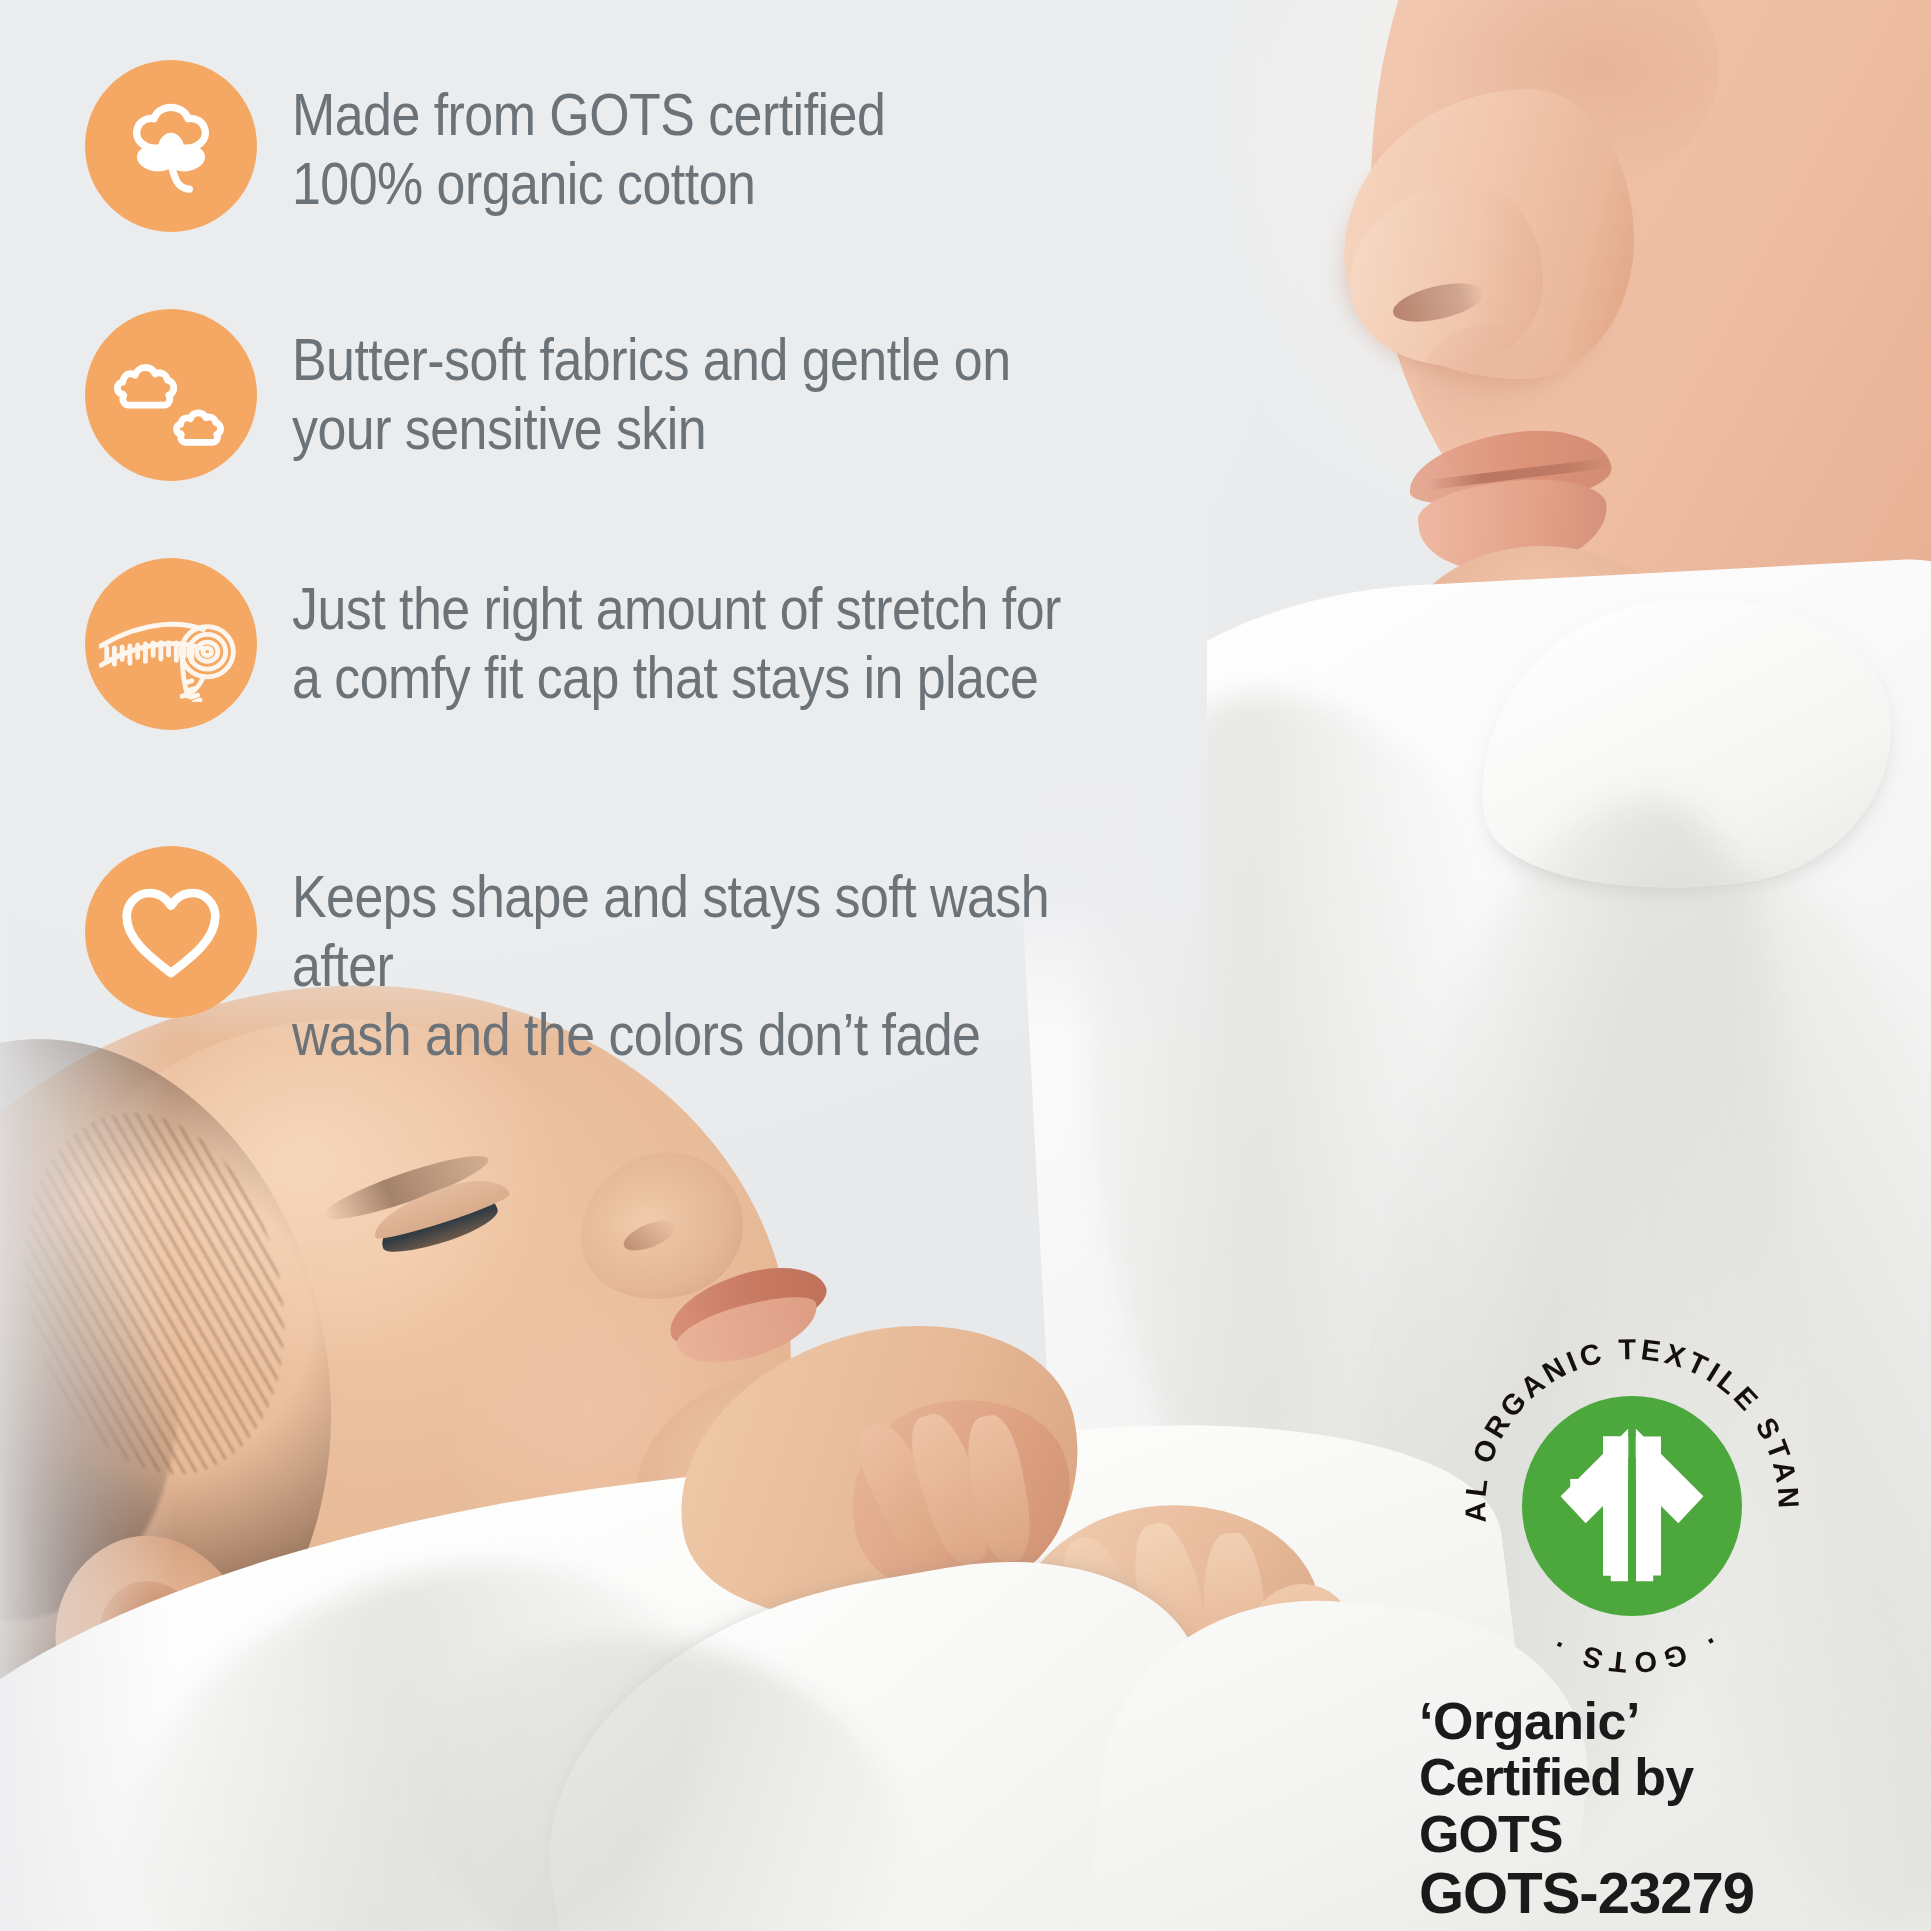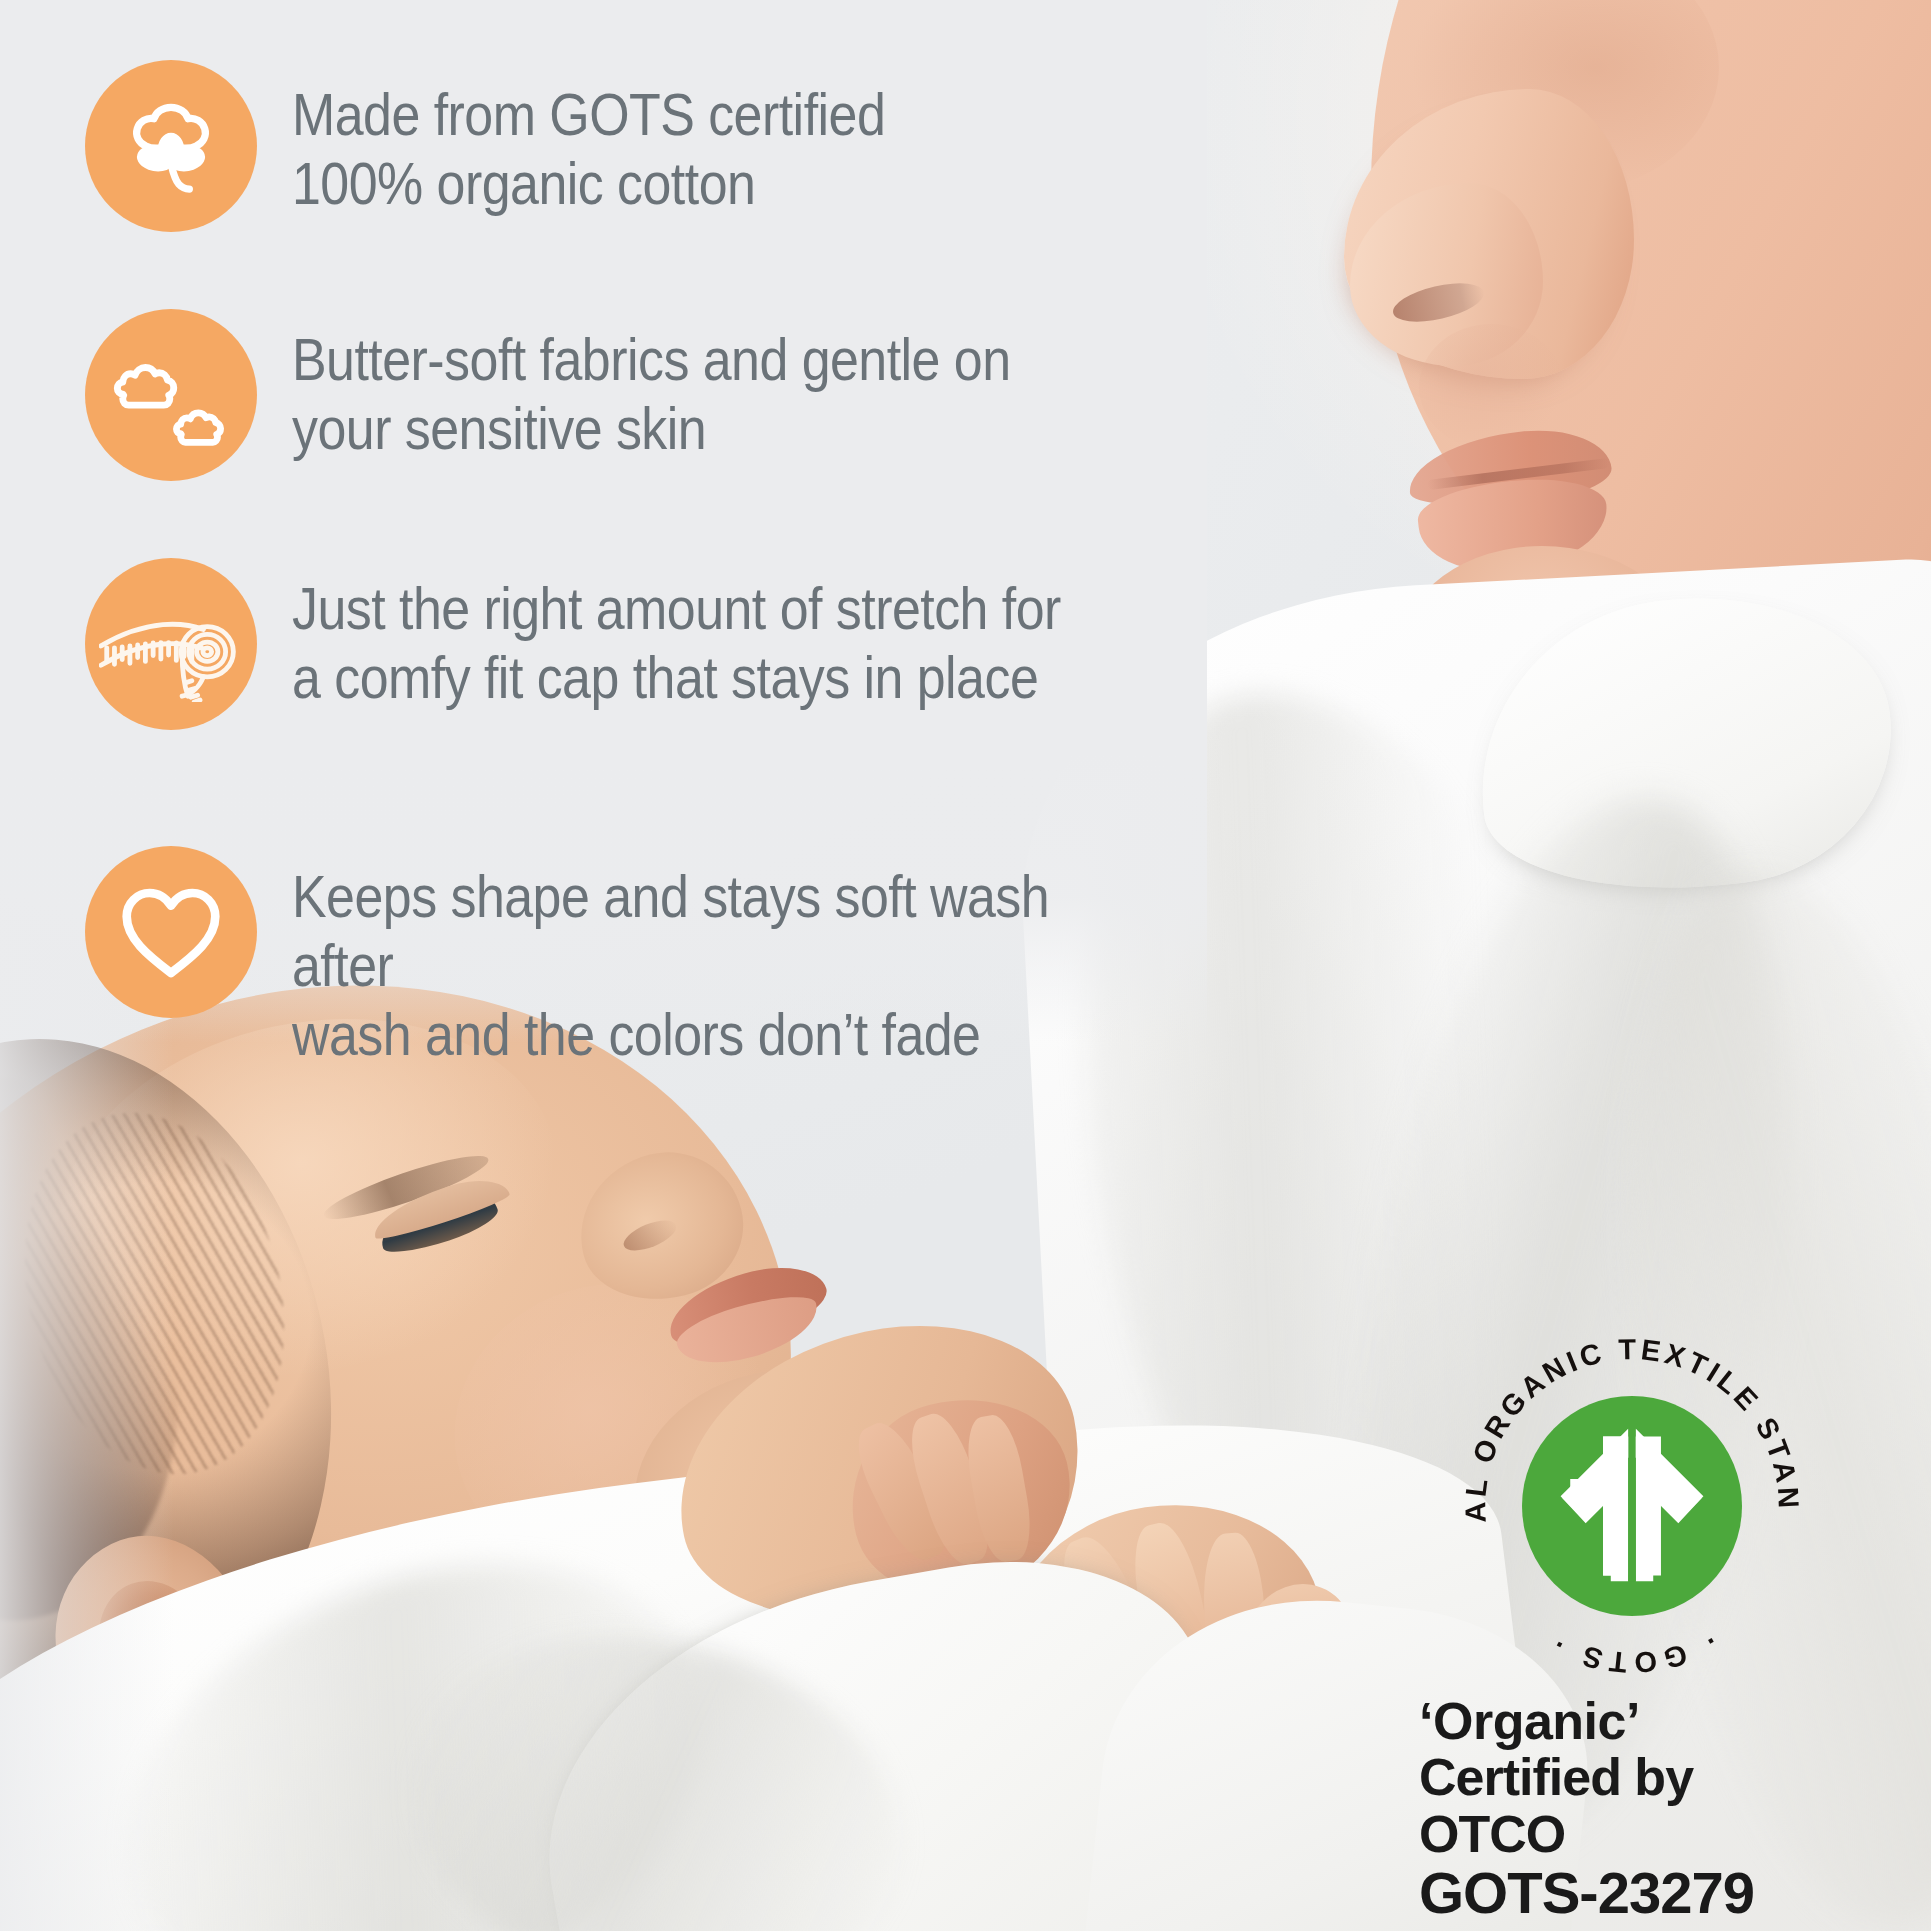--- a/index.html
+++ b/index.html
@@ -520,19 +520,19 @@
 
         <g fill="#ffffff">
           <path d="M196 120 L126 190 L152 218 L178 192 L178 278 L196 278 Z"></path>
           <path d="M204 120 L274 190 L248 218 L222 192 L222 278 L204 278 Z"></path>
         </g>
         <rect x="196" y="150" width="8" height="128" fill="#4ca83c"></rect>
       </svg>
     </div>
     <div class="gots-caption">
       <div class="gc1">‘Organic’</div>
-      <div class="gc2">Certified by OTCO</div>
+      <div class="gc2">Certified by GOTS</div>
       <div class="gc3">GOTS-23279</div>
     </div>
   </div>
 
 </div>
 
 
 </body></html>

